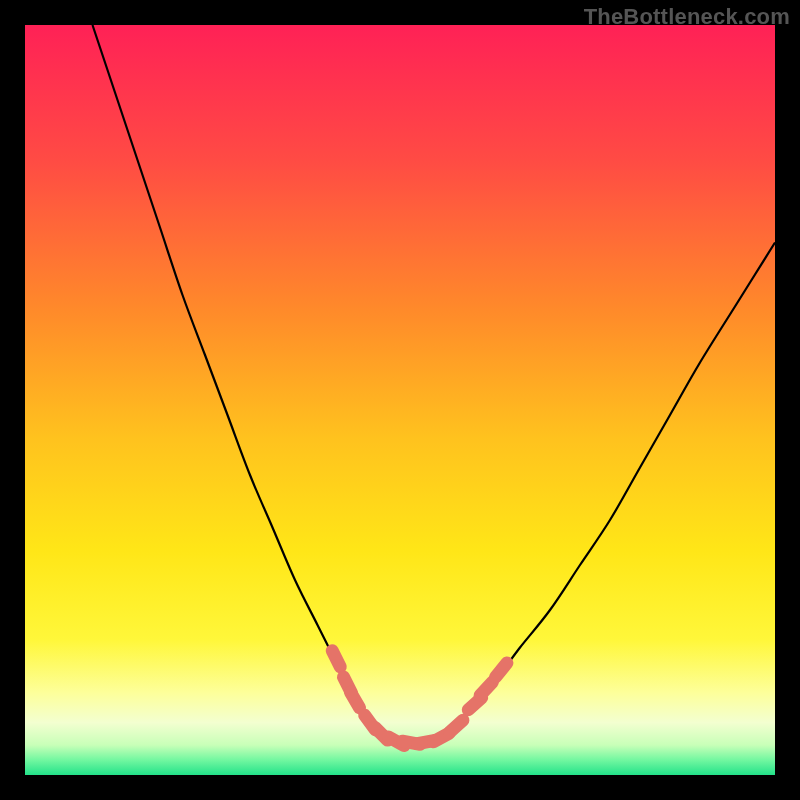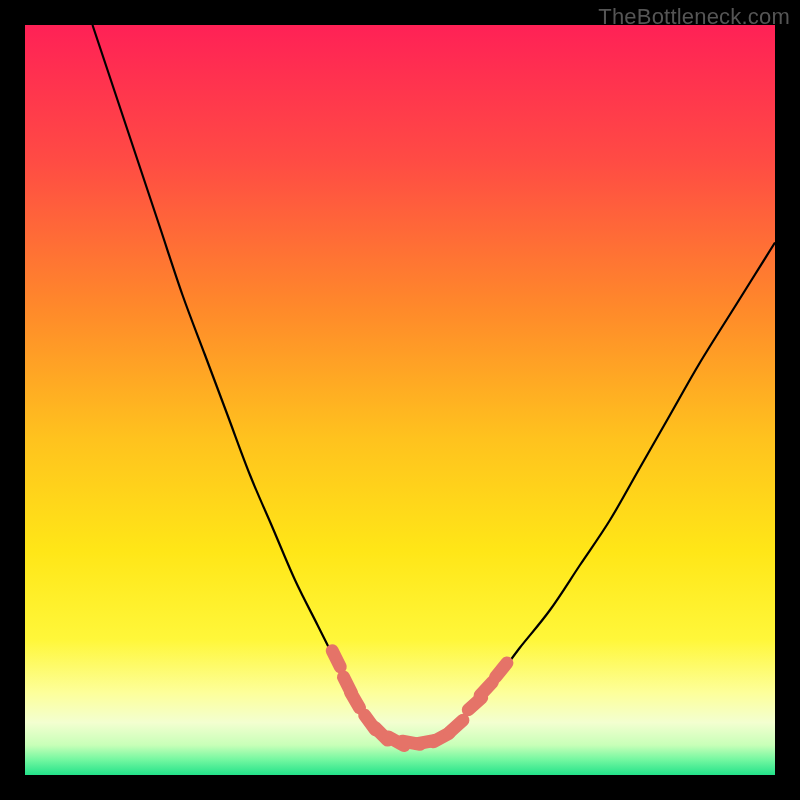--- a/index.html
+++ b/index.html
@@ -23,21 +23,21 @@
     top: 25px;
     width: 750px;
     height: 750px;
     
   }
   .watermark {
     position: absolute;
     top: 4px;
     right: 10px;
     font-size: 22px;
-    font-weight: 400;
+    font-weight: 700;
     letter-spacing: 0.2px;
     color: #555;
     user-select: none;
   }
   svg.curve {
     position: absolute;
     left: 0;
     top: 0;
     width: 750px;
     height: 750px;

